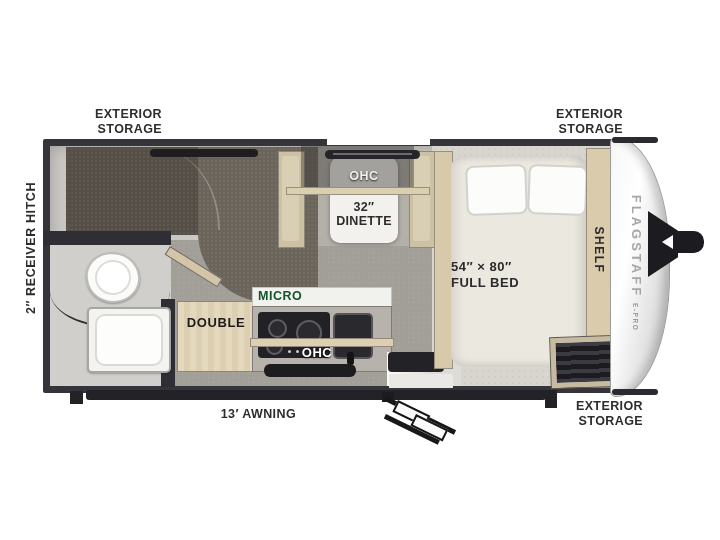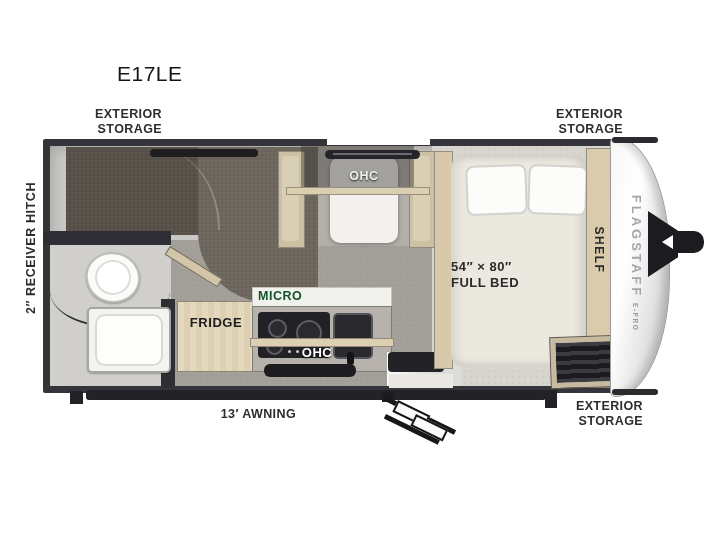--- a/index.html
+++ b/index.html
@@ -147,21 +147,20 @@
   .hitch-coupler{position:absolute;left:674px;top:231px;width:30px;height:22px;background:#1c1b1f;
         border-radius:0 10px 10px 0;}
   .hitch-notch{position:absolute;left:662px;top:235px;width:11px;height:14px;background:#ffffff;
         clip-path:polygon(0 50%,100% 0,100% 100%);}
 </style>
 </head>
 <body>
 
 <div id="canvas">
 
-  <div class="title">E17LE</div>
 
   <div class="lbl" style="left:57px;top:107px;width:105px;">
     <span>EXTERIOR</span>
     <span>STORAGE</span>
   </div>
   <div class="lbl" style="left:518px;top:107px;width:105px;">
     <span>EXTERIOR</span>
     <span>STORAGE</span>
   </div>
   <div class="vlabel" style="left:-69px;top:241px;width:200px;transform:rotate(-90deg);">2″ RECEIVER HITCH</div>
@@ -184,21 +183,21 @@
   <div class="bath-door"></div>
   <div class="toilet">
     <div class="toilet-bowl"></div>
   </div>
   <div class="curtain"></div>
   <div class="tub">
     <div class="tub-inner"></div>
   </div>
 
   <div class="fridge">
-    <div class="fridge-lbl">FRIDGE</div>
+    <div class="fridge-lbl">DOUBLE</div>
   </div>
   <div class="micro-band"></div>
   <div class="micro-lbl">MICRO</div>
   <div class="counter"></div>
   <div class="stove">
     <div class="burner b1"></div>
     <div class="burner b2"></div>
     <div class="burner b3"></div>
     <div class="knob" style="left:30px;top:38px;"></div>
     <div class="knob" style="left:38px;top:38px;"></div>
@@ -219,20 +218,24 @@
   <div class="bench" style="left:409px;">
     <div class="cush"></div>
   </div>
   <div class="table"></div>
   <div class="ohc-shadow"></div>
   <div class="dinette-window">
       <i></i>
     </div>
   <div class="table-bar"></div>
   <div class="ohc-dinette">OHC</div>
+  <div class="dinette-text">
+    <span>32″</span>
+    <span>DINETTE</span>
+  </div>
 
   <div class="headboard"></div>
   <div class="mattress"></div>
   <div class="pillow p1"></div>
   <div class="pillow p2"></div>
   <div class="bed-text">
     <span>54″ × 80″</span>
     <span>FULL BED</span>
   </div>
   <div class="shelf-strip"></div>

